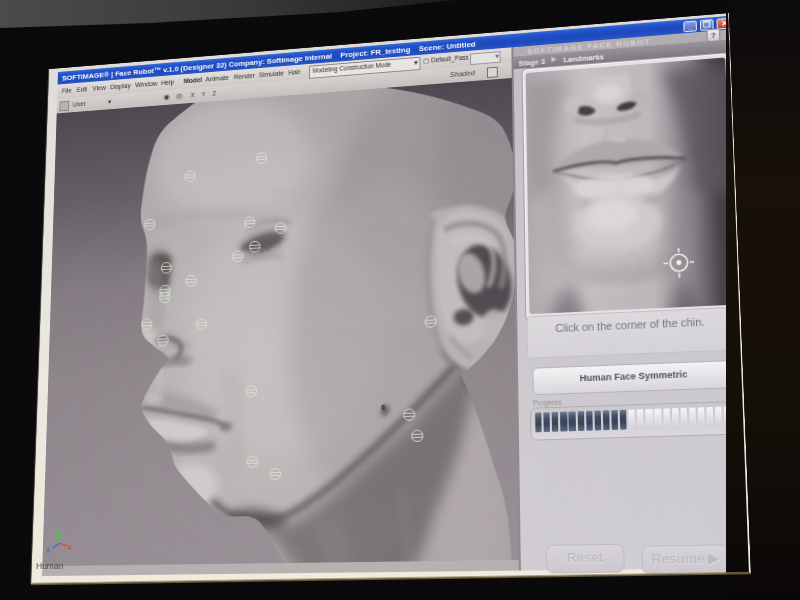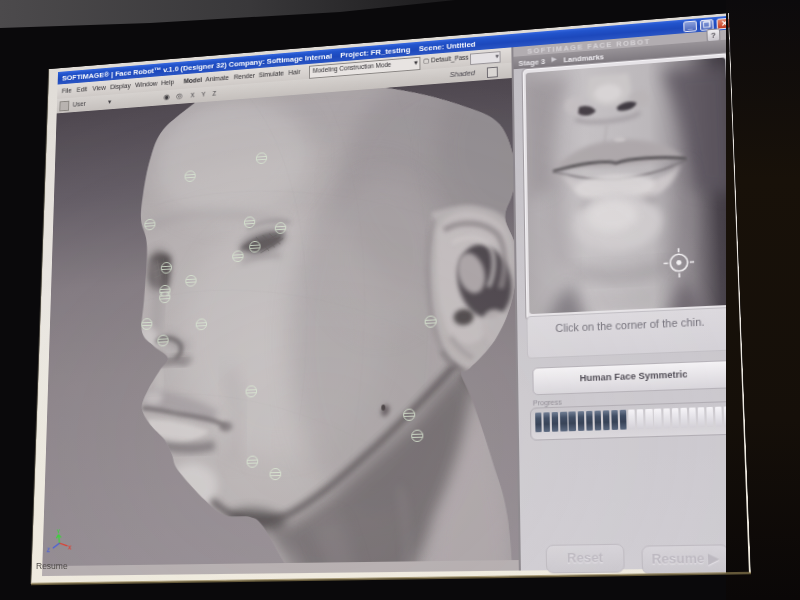--- a/index.html
+++ b/index.html
@@ -422,14 +422,14 @@
           <stop offset="1" stop-color="#0a0707"></stop>
       </linearGradient>
     </defs>
     <path fill="#0a090b" fill-rule="evenodd" d="M0,0 H800 V600 H0 Z M49,69 L729,13 L751,573 L31,584 Z"></path>
     <path fill="url(#rroom)" fill-rule="evenodd" d="M726,0 H800 V600 H726 Z M728,12 L729,13 751,573 749,574 Z"></path>
     <polygon points="0,0 455,0 340,12 150,23 0,28" fill="url(#ceil)"></polygon>
     <path d="M31,584 L751,573" stroke="#8a7a4e" stroke-width="2.5" fill="none" opacity="0.7"></path>
     <path d="M49,69 L31,584" stroke="#b5ab91" stroke-width="1.5" fill="none" opacity="0.35"></path>
 
   </svg>
-  <div class="abs" style="left:36px;top:561px;font-size:8.5px;color:#4e4a48;">Resume</div>
+  <div class="abs" style="left:36px;top:561px;font-size:8.5px;color:#4e4a48;">Human</div>
 </div>
 
 </body></html>

